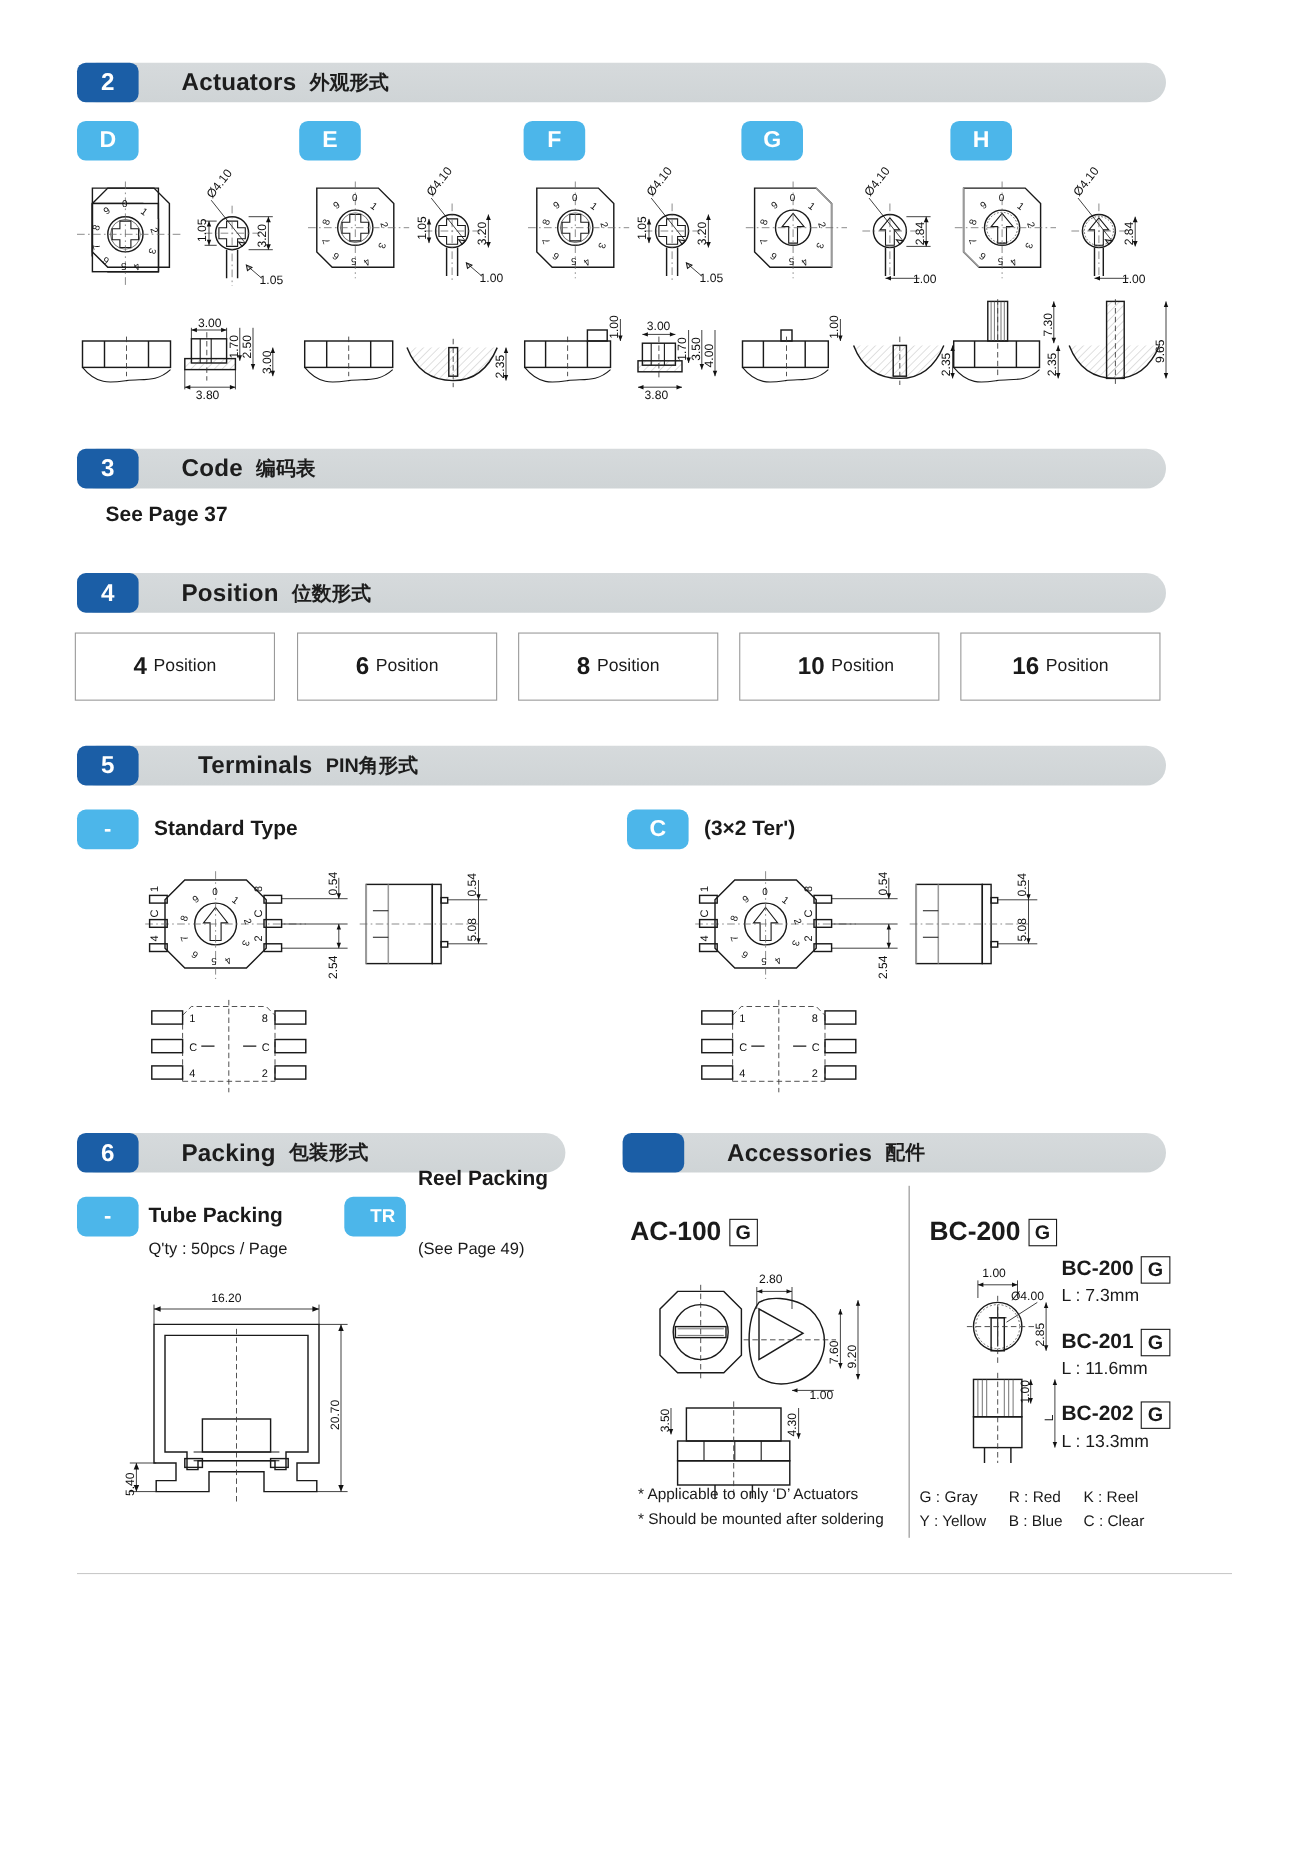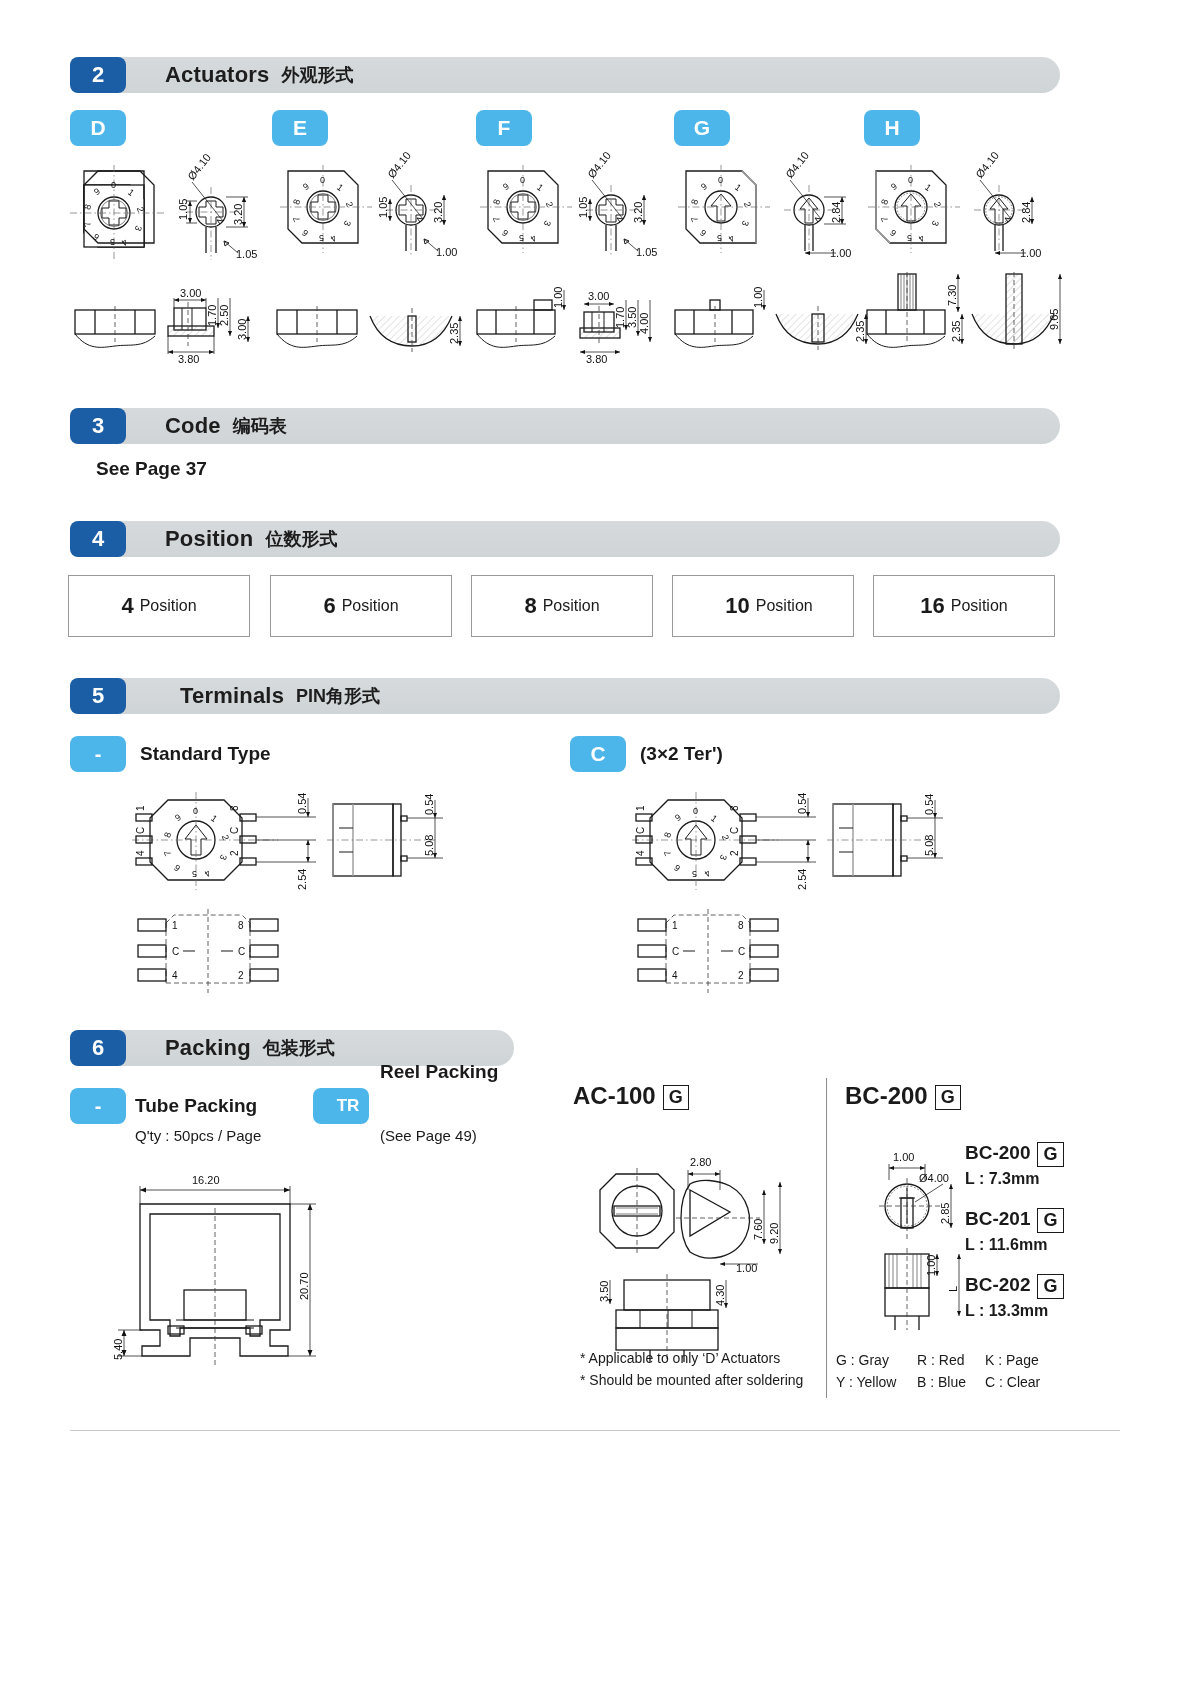--- a/index.html
+++ b/index.html
@@ -57,23 +57,23 @@
   }
   .posbox .n { font-size:22px; font-weight:bold; }
   .posbox .w { font-size:16px; }
 
   
   .txt { position:absolute; white-space:nowrap; }
   .t-see { font-size:19px; font-weight:bold; }
   .t-lbl { font-size:19px; font-weight:bold; }
   .t-sub { font-size:15px; }
   .t-note { font-size:14px; }
-  .t-acc { font-size:24px; font-weight:bold; }
+  .t-acc { font-size:24px; font-weight:bold;margin-top:24px; }
   .t-acc2 { font-size:19px; font-weight:bold; }
-  .t-accl { font-size:16px;font-weight:bold; }
+  .t-accl { font-size:16px; }
   .boxg {
     display:inline-flex; align-items:center; justify-content:center;
     border:1.4px solid #1a1a1a; padding:0 5px; margin-left:7px;
     font-size:18px; font-weight:bold; line-height:1.25;
     vertical-align:middle;
   }
   .vdiv { position:absolute; width:1px; background:#8d8d8d; }
   .hr-bottom { position:absolute; height:1px; background:#c9c9c9; }
 
   
@@ -793,20 +793,25 @@
 
       <line class="dim" x1="14" y1="170" x2="14" y2="196"></line>
       <path d="M14 170 l-2.5 6 l5 0 z" fill="#111"></path>
         <path d="M14 196 l-2.5 -6 l5 0 z" fill="#111"></path>
       <line class="dim" x1="8" y1="170" x2="32" y2="170"></line>
       <line class="dim" x1="8" y1="196" x2="32" y2="196"></line>
       <text class="dtx" transform="translate(12,200) rotate(-90)">5.40</text>
     </svg>
   </div>
 
+  <div class="sec-bar" style="left:566px; top:1030px; width:494px;">
+    <div class="sec-num blank"></div>
+    <div class="sec-title">Accessories</div>
+    <div class="sec-title-cn">配件</div>
+  </div>
 
   <div class="vdiv" style="left:826px; top:1078px; height:320px;"></div>
 
   <div class="txt t-acc" style="left:573px; top:1082px;">
     <span>AC-100</span><span class="boxg">G</span>
   </div>
   <div class="txt t-acc" style="left:845px; top:1082px;">
     <span>BC-200</span><span class="boxg">G</span>
   </div>
 
@@ -930,21 +935,21 @@
   </div>
   <div class="txt t-accl" style="left:965px; top:1302px;">L : 13.3mm</div>
 
   <div class="txt t-note" style="left:836px; top:1352px;">
     <span>G</span> : <span>Gray</span>
   </div>
   <div class="txt t-note" style="left:917px; top:1352px;">
     <span>R</span> : <span>Red</span>
   </div>
   <div class="txt t-note" style="left:985px; top:1352px;">
-    <span>K</span> : <span>Page</span>
+    <span>K</span> : <span>Reel</span>
   </div>
   <div class="txt t-note" style="left:836px; top:1374px;">
     <span>Y</span> : <span>Yellow</span>
   </div>
   <div class="txt t-note" style="left:917px; top:1374px;">
     <span>B</span> : <span>Blue</span>
   </div>
   <div class="txt t-note" style="left:985px; top:1374px;">
     <span>C</span> : <span>Clear</span>
   </div>

